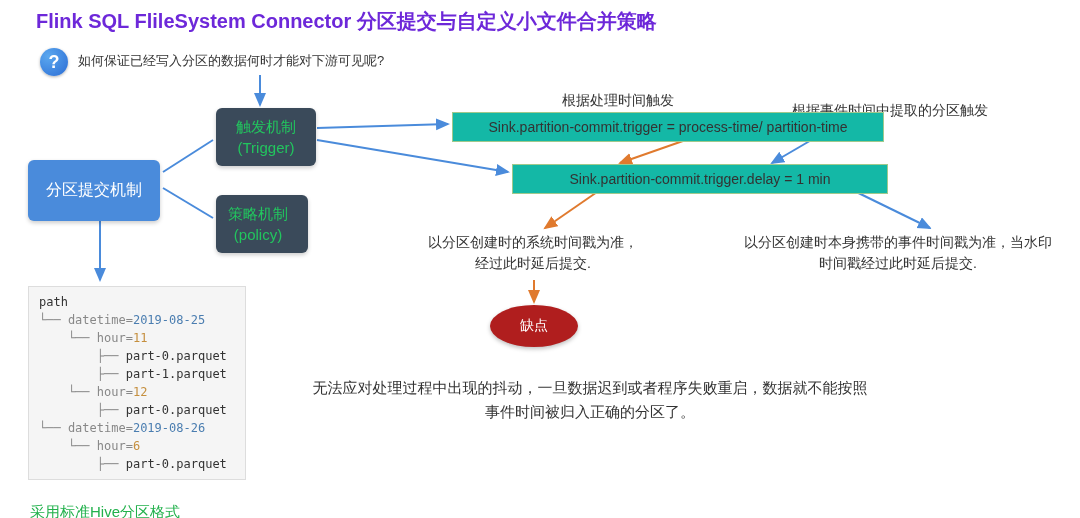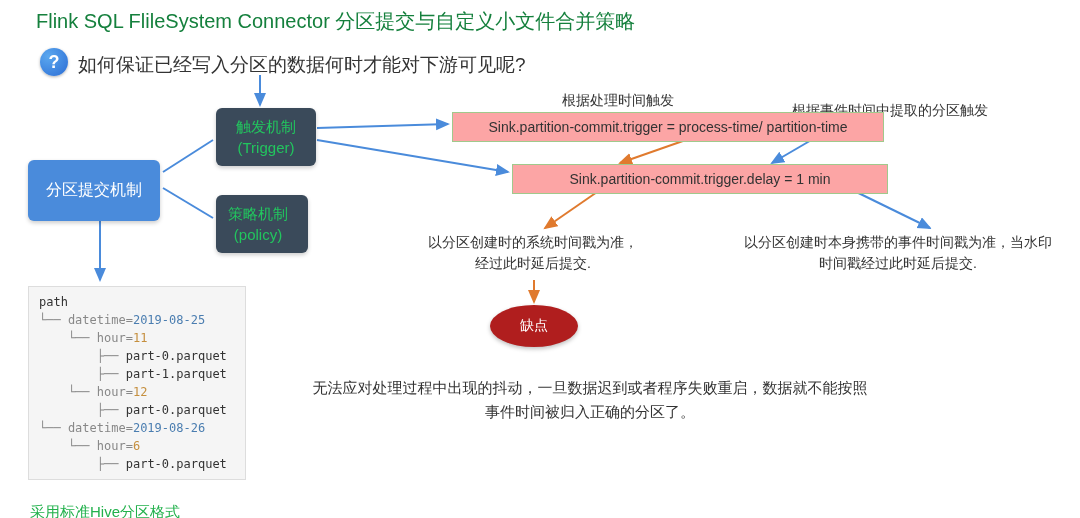--- a/index.html
+++ b/index.html
@@ -9,22 +9,22 @@
       font-family: "Microsoft YaHei", "SimSun", Arial, sans-serif;
       background: #fff;
       position: relative;
       overflow: hidden;
     }
     .title {
       position: absolute;
       top: 8px;
       left: 36px;
       font-size: 20px;
-      color: #15803d;
-      font-weight: 400;
+      color: #6d28d9;
+      font-weight: 700;
     }
     .question-icon {
       position: absolute;
       top: 48px;
       left: 40px;
       width: 28px;
       height: 28px;
       border-radius: 50%;
       background: radial-gradient(circle at 30% 30%, #5ba8ef, #2b6cd4);
       display: flex;
@@ -32,21 +32,21 @@
       justify-content: center;
       color: #fff;
       font-weight: bold;
       font-size: 18px;
       box-shadow: 0 1px 3px rgba(0,0,0,0.3);
     }
     .question-text {
       position: absolute;
       top: 52px;
       left: 78px;
-      font-size: 19px;
+      font-size: 13px;
       color: #333;
     }
     .blue-box {
       position: absolute;
       background: #4a8bdb;
       color: #fff;
       border-radius: 6px;
       display: flex;
       align-items: center;
       justify-content: center;
@@ -63,21 +63,21 @@
       flex-direction: column;
       align-items: center;
       justify-content: center;
       font-size: 15px;
       box-shadow: 0 2px 4px rgba(0,0,0,0.2);
       padding: 8px 20px;
       line-height: 1.4;
     }
     .green-box {
       position: absolute;
-      background: #fca5a5;
+      background: #14b8a6;
       border: 1px solid #a0c98c;
       color: #333;
       font-size: 14px;
       display: flex;
       align-items: center;
       justify-content: center;
       padding: 6px 30px;
     }
     .red-oval {
       position: absolute;

